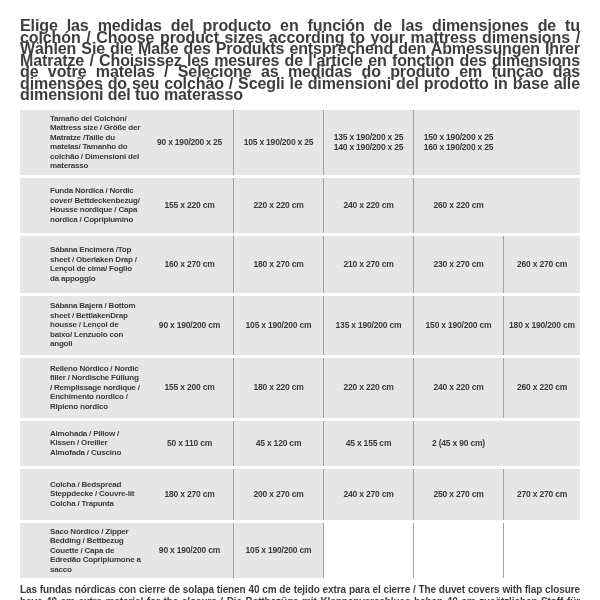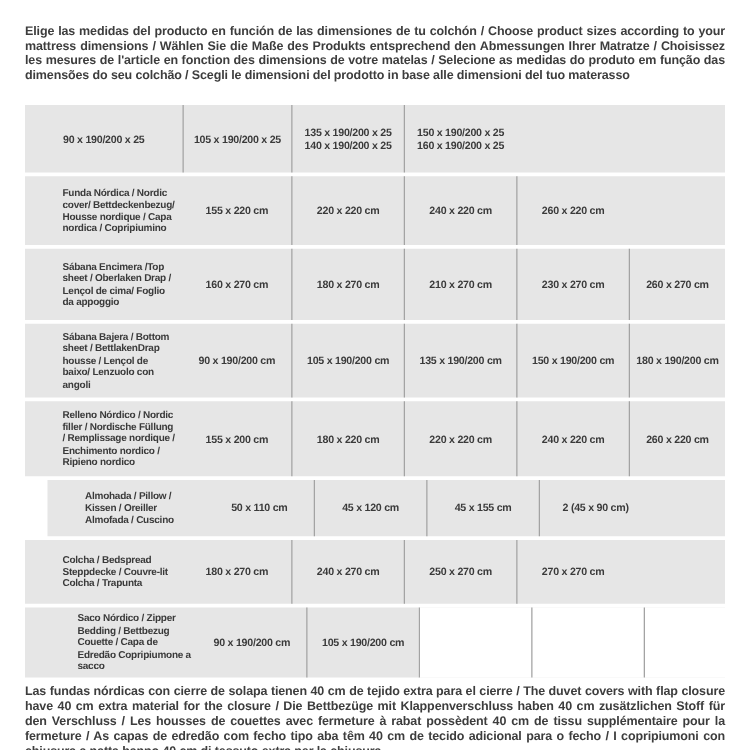--- a/index.html
+++ b/index.html
@@ -5,21 +5,21 @@
   * { margin: 0; padding: 0; box-sizing: border-box; }
   html, body { width: 600px; height: 600px; background: #ffffff; }
   body {
     font-family: "Liberation Sans", sans-serif;
     color: #3a3a3a;
     -webkit-font-smoothing: antialiased;
   }
   .page { width: 600px; height: 600px; padding: 20px 20px 0 20px; overflow: hidden; }
 
   .intro {
-    font-size: 10px;
+    font-size: 16px;
     font-weight: 700;
     line-height: 11.5px;
     letter-spacing: -0.1px;
     text-align: justify;
     color: #3d3d3d;
     margin-bottom: 9px;
     min-height: 55px;
   }
 
   .table { display: flex; flex-direction: column; gap: 3px; width: 560px; }
@@ -27,23 +27,23 @@
   .row {
     display: grid;
     grid-template-columns: 126px 87px 90px 90px 90px 77px;
     background: #e6e6e6;
   }
   .row:nth-child(1) { min-height: 54px; }
   .row:nth-child(2) { min-height: 55px; }
   .row:nth-child(3) { min-height: 57px; }
   .row:nth-child(4) { min-height: 59px; }
   .row:nth-child(5) { min-height: 60px; }
-  .row:nth-child(6) { min-height: 45px; margin-left: 18px; }
+  .row:nth-child(6) { min-height: 45px; }
   .row:nth-child(7) { min-height: 51px; }
-  .row:nth-child(8) { min-height: 47px; padding-left: 12px; }
+  .row:nth-child(8) { min-height: 47px; }
 
   .cell {
     display: flex;
     align-items: center;
     justify-content: center;
     font-size: 8.5px;
     font-weight: 700;
     letter-spacing: -0.2px;
     line-height: 10.5px;
     text-align: center;
@@ -75,20 +75,21 @@
 </head>
 <body>
 
 <div class="page">
 
   <p class="intro">Elige las medidas del producto en función de las dimensiones de tu colchón / Choose product sizes according to your mattress dimensions / Wählen Sie die Maße des Produkts entsprechend den Abmessungen Ihrer Matratze / Choisissez les mesures de l'article en fonction des dimensions de votre matelas / Selecione as medidas do produto em função das dimensões do seu colchão / Scegli le dimensioni del prodotto in base alle dimensioni del tuo materasso</p>
 
   <div class="table">
 
     <div class="row">
+      <div class="cell label">Tamaño del Colchón/ Mattress size / Größe der Matratze /Taille du matelas/ Tamanho do colchão / Dimensioni del materasso</div>
       <div class="cell">90 x 190/200 x 25</div>
       <div class="cell divided">105 x 190/200 x 25</div>
       <div class="cell divided">135 x 190/200 x 25
 140 x 190/200 x 25</div>
       <div class="cell divided">150 x 190/200 x 25
 160 x 190/200 x 25</div>
     </div>
 
     <div class="row">
       <div class="cell label">Funda Nórdica / Nordic cover/ Bettdeckenbezug/ Housse nordique / Capa nordica / Copripiumino</div>
@@ -129,20 +130,21 @@
       <div class="cell label">Almohada / Pillow / Kissen / Oreiller Almofada / Cuscino</div>
       <div class="cell">50 x 110 cm</div>
       <div class="cell divided">45 x 120 cm</div>
       <div class="cell divided">45 x 155 cm</div>
       <div class="cell divided">2 (45 x 90 cm)</div>
     </div>
 
     <div class="row">
       <div class="cell label">Colcha / Bedspread Steppdecke / Couvre-lit Colcha / Trapunta</div>
       <div class="cell">180 x 270 cm</div>
+      <div class="cell divided">200 x 270 cm</div>
       <div class="cell divided">240 x 270 cm</div>
       <div class="cell divided">250 x 270 cm</div>
       <div class="cell divided">270 x 270 cm</div>
     </div>
 
     <div class="row">
       <div class="cell label">Saco Nórdico / Zipper Bedding / Bettbezug Couette / Capa de Edredão Copripiumone a sacco</div>
       <div class="cell">90 x 190/200 cm</div>
       <div class="cell divided">105 x 190/200 cm</div>
       <div class="cell divided blank"></div>

